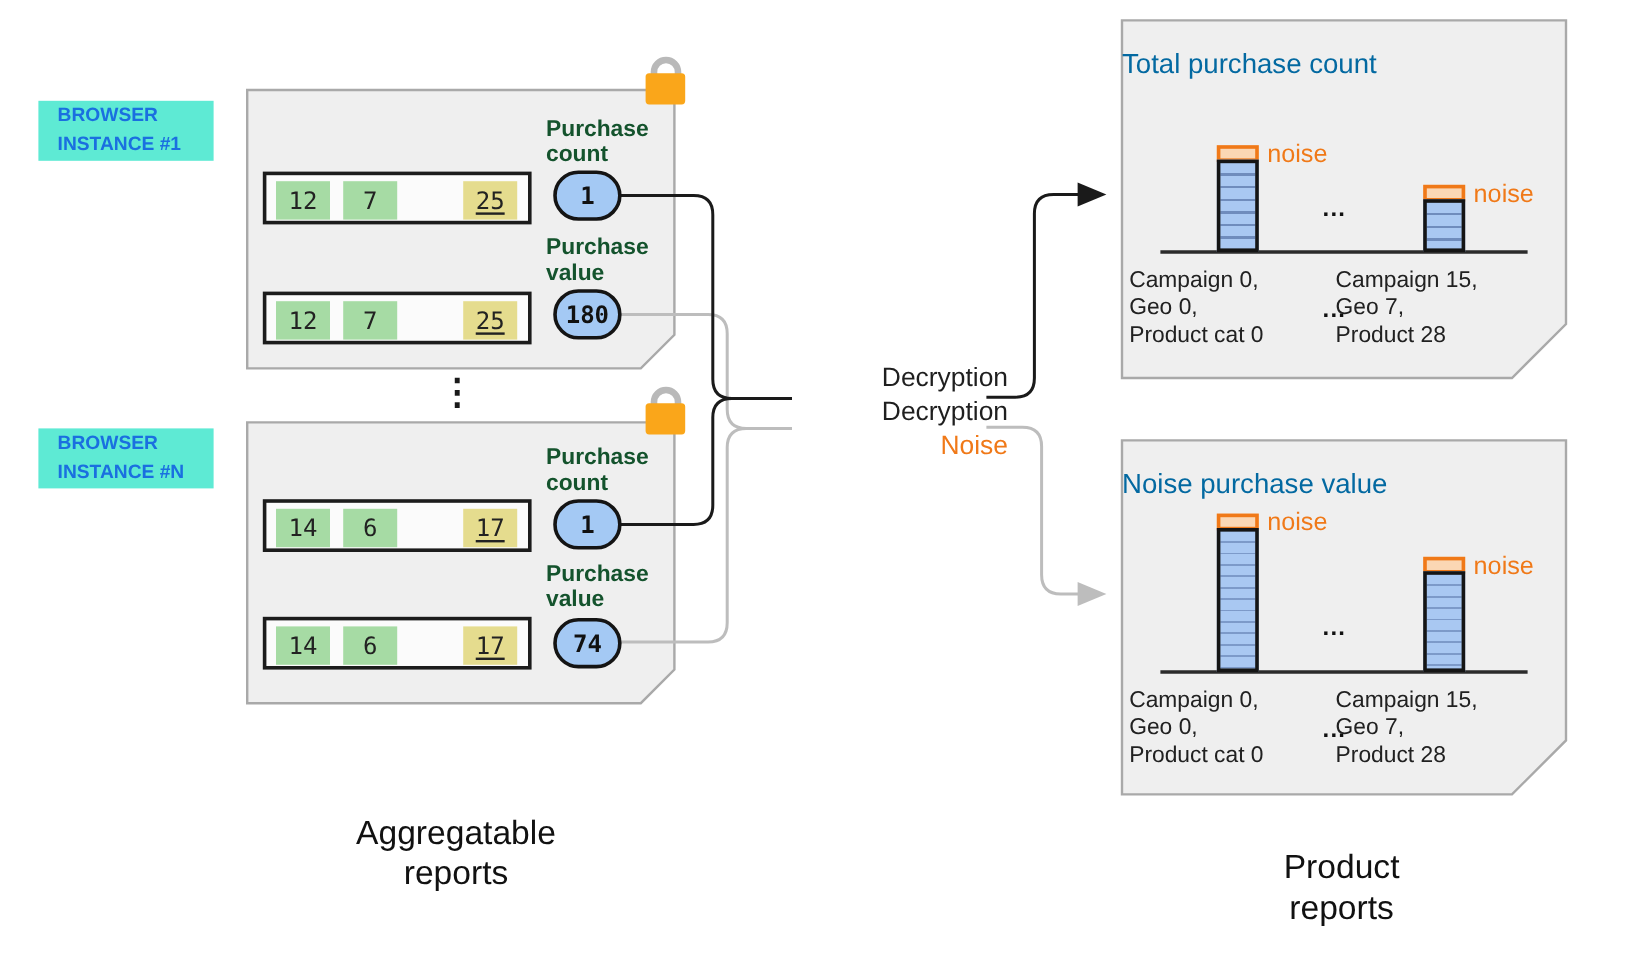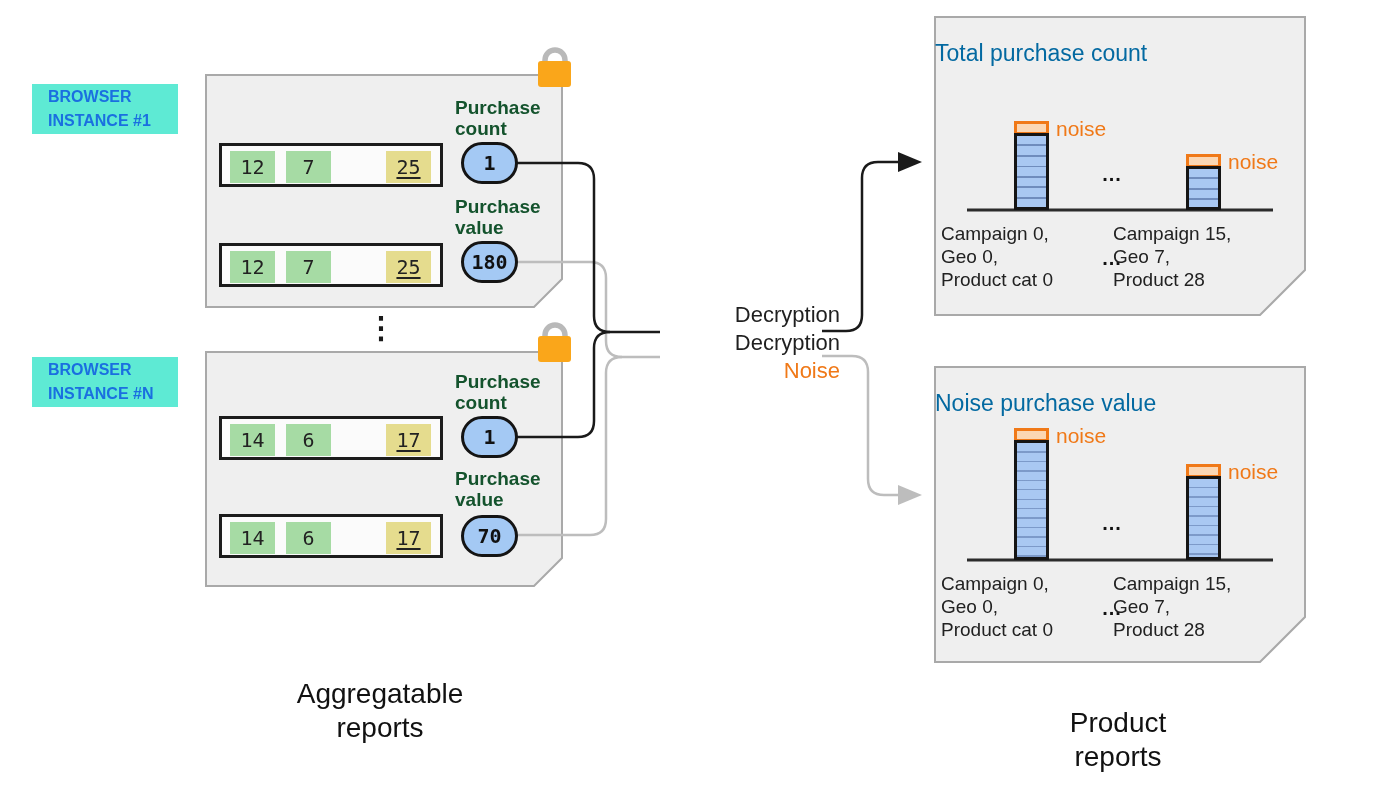--- a/index.html
+++ b/index.html
@@ -108,21 +108,21 @@
     <span class="chip green" style="left:8px;">14</span>
     <span class="chip green" style="left:64px;">6</span>
     <span class="chip yellow" style="left:164px;">17</span>
   </div>
 
   <div class="abs metric-label preline" style="left:455px;top:371px;">Purchase
 count</div>
   <div class="abs bubble" style="left:461px;top:416px;">1</div>
   <div class="abs metric-label preline" style="left:455px;top:468px;">Purchase
 value</div>
-  <div class="abs bubble" style="left:461px;top:515px;">70</div>
+  <div class="abs bubble" style="left:461px;top:515px;">74</div>
 
   <div class="abs process" style="left:640px;top:301px;width:200px;">
     <div>Decryption</div>
     <div>Decryption</div>
     <div class="orange">Noise</div>
   </div>
 
   <div class="abs panel-title" style="left:935px;top:40px;width:370px;">Total purchase count</div>
   <div class="abs noise-cap" style="left:1014px;top:121px;"></div>
   <div class="abs bar count" style="left:1014px;top:133px;height:77px;"></div>

